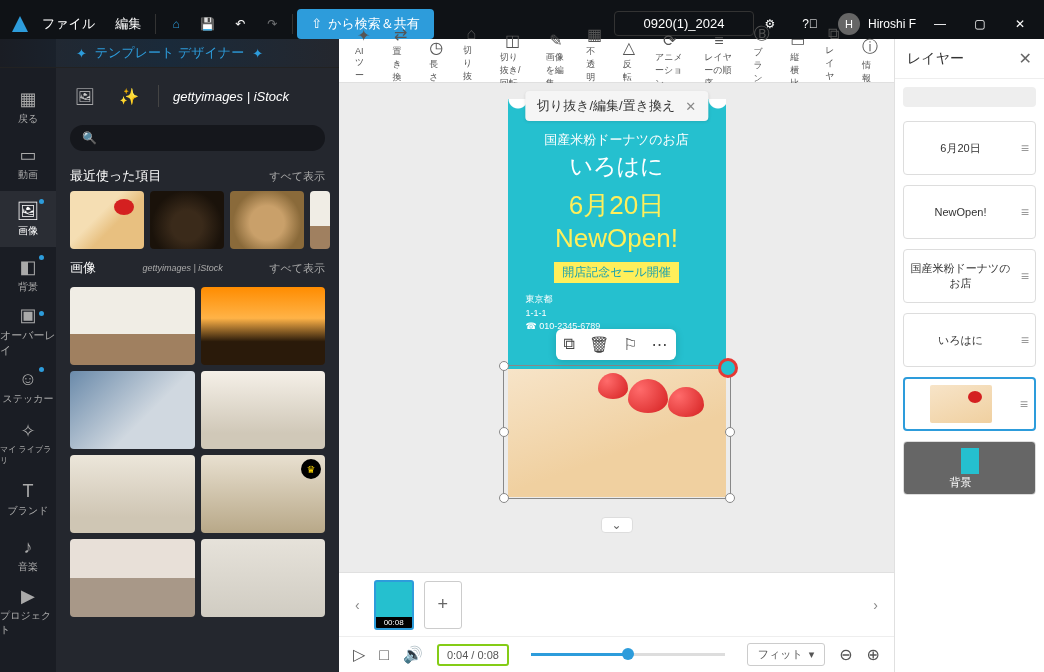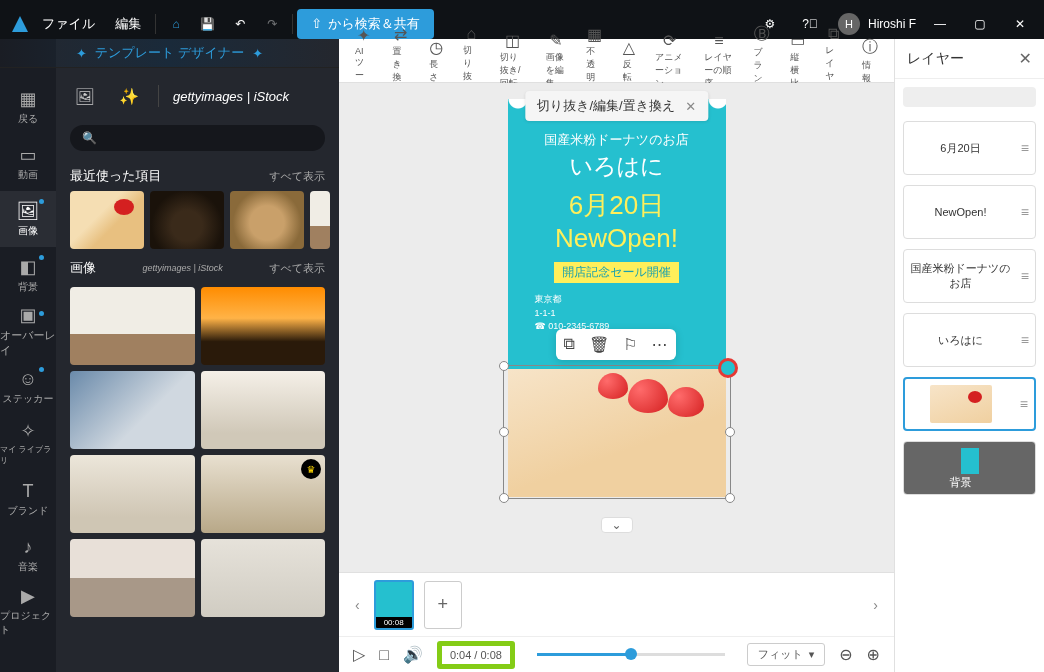--- a/index.html
+++ b/index.html
@@ -58,40 +58,40 @@
 
 .stage-wrap { flex:1; position:relative; background:#ececec; overflow:hidden; }
 .stage { position:absolute; left:50%; top:16px; transform:translateX(-50%); width:218px; height:398px; background:#25c0cf; }
 .scallop { height:18px; background: radial-gradient(circle at 10px 0, #fff 9px, transparent 10px) repeat-x; background-size: 20px 20px; background-color:#25c0cf;}
 .poster-text { text-align:center; color:#fff; font-family: serif; }
 .poster-text .line1 { font-size:13px; margin-top:14px;}
 .poster-text .line2 { font-size:23px; margin-top:2px;}
 .poster-text .date { color:#ffef5a; font-size:26px; margin-top:6px; font-weight: 500;}
 .poster-text .newopen { color:#ffef5a; font-size:26px; margin-top:0px;}
 .poster-text .sale { background:#ffef5a; color:#1aa0ae; display:inline-block; padding:2px 8px; font-size:12px; margin-top:8px;}
-.poster-contact { color:#fff; font-size:9px; margin:10px 0 0 27px; text-align:left; line-height:1.5;}
+.poster-contact { color:#fff; font-size:9px; margin:10px 0 0 18px; text-align:left; line-height:1.5;}
 .poster-img { position:absolute; left:0; right:0; bottom:0; top:270px; background: linear-gradient(160deg,#f7e4c8 0%,#f0d0a0 60%); }
 .strawberry { position:absolute; width:40px; height:34px; background: radial-gradient(circle at 30% 30%, #ff6b6b, #d42020); border-radius: 50% 50% 50% 50% / 60% 60% 40% 40%; }
 
 .sel-box { position:absolute; left:-5px; right:-5px; top:266px; height:134px; border:1px solid #888; pointer-events:none;}
 .sel-handle { position:absolute; width:10px; height:10px; background:#fff; border:1px solid #888; border-radius:50%; }
 .sel-rot { position:absolute; top:-8px; right:-8px; width:20px; height:20px; border:3px solid #e53935; border-radius:50%; background: #25c0cf;}
 .float-toolbar { position:absolute; top:230px; left:48px; background:#fff; border-radius:6px; box-shadow:0 2px 8px rgba(0,0,0,0.15); display:flex; padding:6px 8px; gap:14px; z-index:5;}
 .float-toolbar span { cursor:pointer; color:#444; font-size:16px;}
 .chev-down { position:absolute; left:50%; transform:translateX(-50%); top:418px; background:#fff; border:1px solid #ddd; border-radius:4px; padding:0 10px; color:#666; font-size:12px; cursor:pointer;}
 
 
 .timeline { height:64px; border-top:1px solid #e0e0e0; background:#fff; display:flex; align-items:center; padding:0 12px; gap:10px; position:relative;}
 .tl-thumb { width:40px; height:50px; border:2px solid #2d9cdb; border-radius:3px; background:#25c0cf; position:relative; overflow:hidden;}
 .tl-thumb .tl-time { position:absolute; bottom:0; left:0; right:0; background:#000; color:#fff; font-size:8px; text-align:center; padding:1px 0;}
 .tl-add { width:38px; height:48px; border:1px solid #ccc; border-radius:3px; display:flex; align-items:center; justify-content:center; color:#666; font-size:18px; cursor:pointer;}
 .tl-nav { color:#888; cursor:pointer; font-size:14px; padding:0 4px;}
 .playback-bar { height:36px; background:#fff; display:flex; align-items:center; padding:0 14px; gap:14px; color:#555; border-top:1px solid #eee;}
 .pb-icon { cursor:pointer; font-size:16px;}
-.pb-time { border:5px solid #84cc16; border-radius:3px; padding:3px 8px; font-size:11px;}
+.pb-time { border:2px solid #84cc16; border-radius:3px; padding:3px 8px; font-size:11px;}
 .pb-slider { flex:1; height:3px; background:#ddd; position:relative; margin:0 8px;}
 .pb-slider .prog { position:absolute; left:0; top:0; bottom:0; background:#2d9cdb; }
 .pb-slider .knob { position:absolute; top:-5px; width:12px; height:12px; background:#2d9cdb; border-radius:50%;}
 .fit-sel { border:1px solid #ccc; border-radius:3px; padding:3px 10px; font-size:11px; cursor:pointer; display:flex; align-items:center; gap:6px;}
 
 
 .layers { width:150px; background:#fff; border-left:1px solid #e0e0e0; display:flex; flex-direction:column; }
 .layers-head { display:flex; justify-content:space-between; align-items:center; padding:10px 12px; font-size:14px; color:#333; border-bottom:1px solid #eee;}
 .layers-head .close { cursor:pointer; color:#666; font-size:16px;}
 .layer-list { flex:1; overflow-y:auto; padding:8px;}
@@ -132,20 +132,21 @@
   <div class="tb-icon" style="color:#2d9cdb">⌂</div>
   <div class="tb-icon">💾</div>
   <div class="tb-icon">↶</div>
   <div class="tb-icon" style="opacity:0.4">↷</div>
   <div class="tb-sep"></div>
   <div class="export-btn">
     <span>⇧</span>
     <span>から検索＆共有</span>
   </div>
   <div class="topbar-spacer"></div>
+  <div class="filename-box">0920(1)_2024</div>
   <div class="tb-right">
     <div class="tb-icon">⚙</div>
     <div class="tb-icon">?⃝</div>
     <div class="avatar">H</div>
     <span>Hiroshi F</span>
     <div class="tb-icon">—</div>
     <div class="tb-icon">▢</div>
     <div class="tb-icon">✕</div>
   </div>
 </div>

